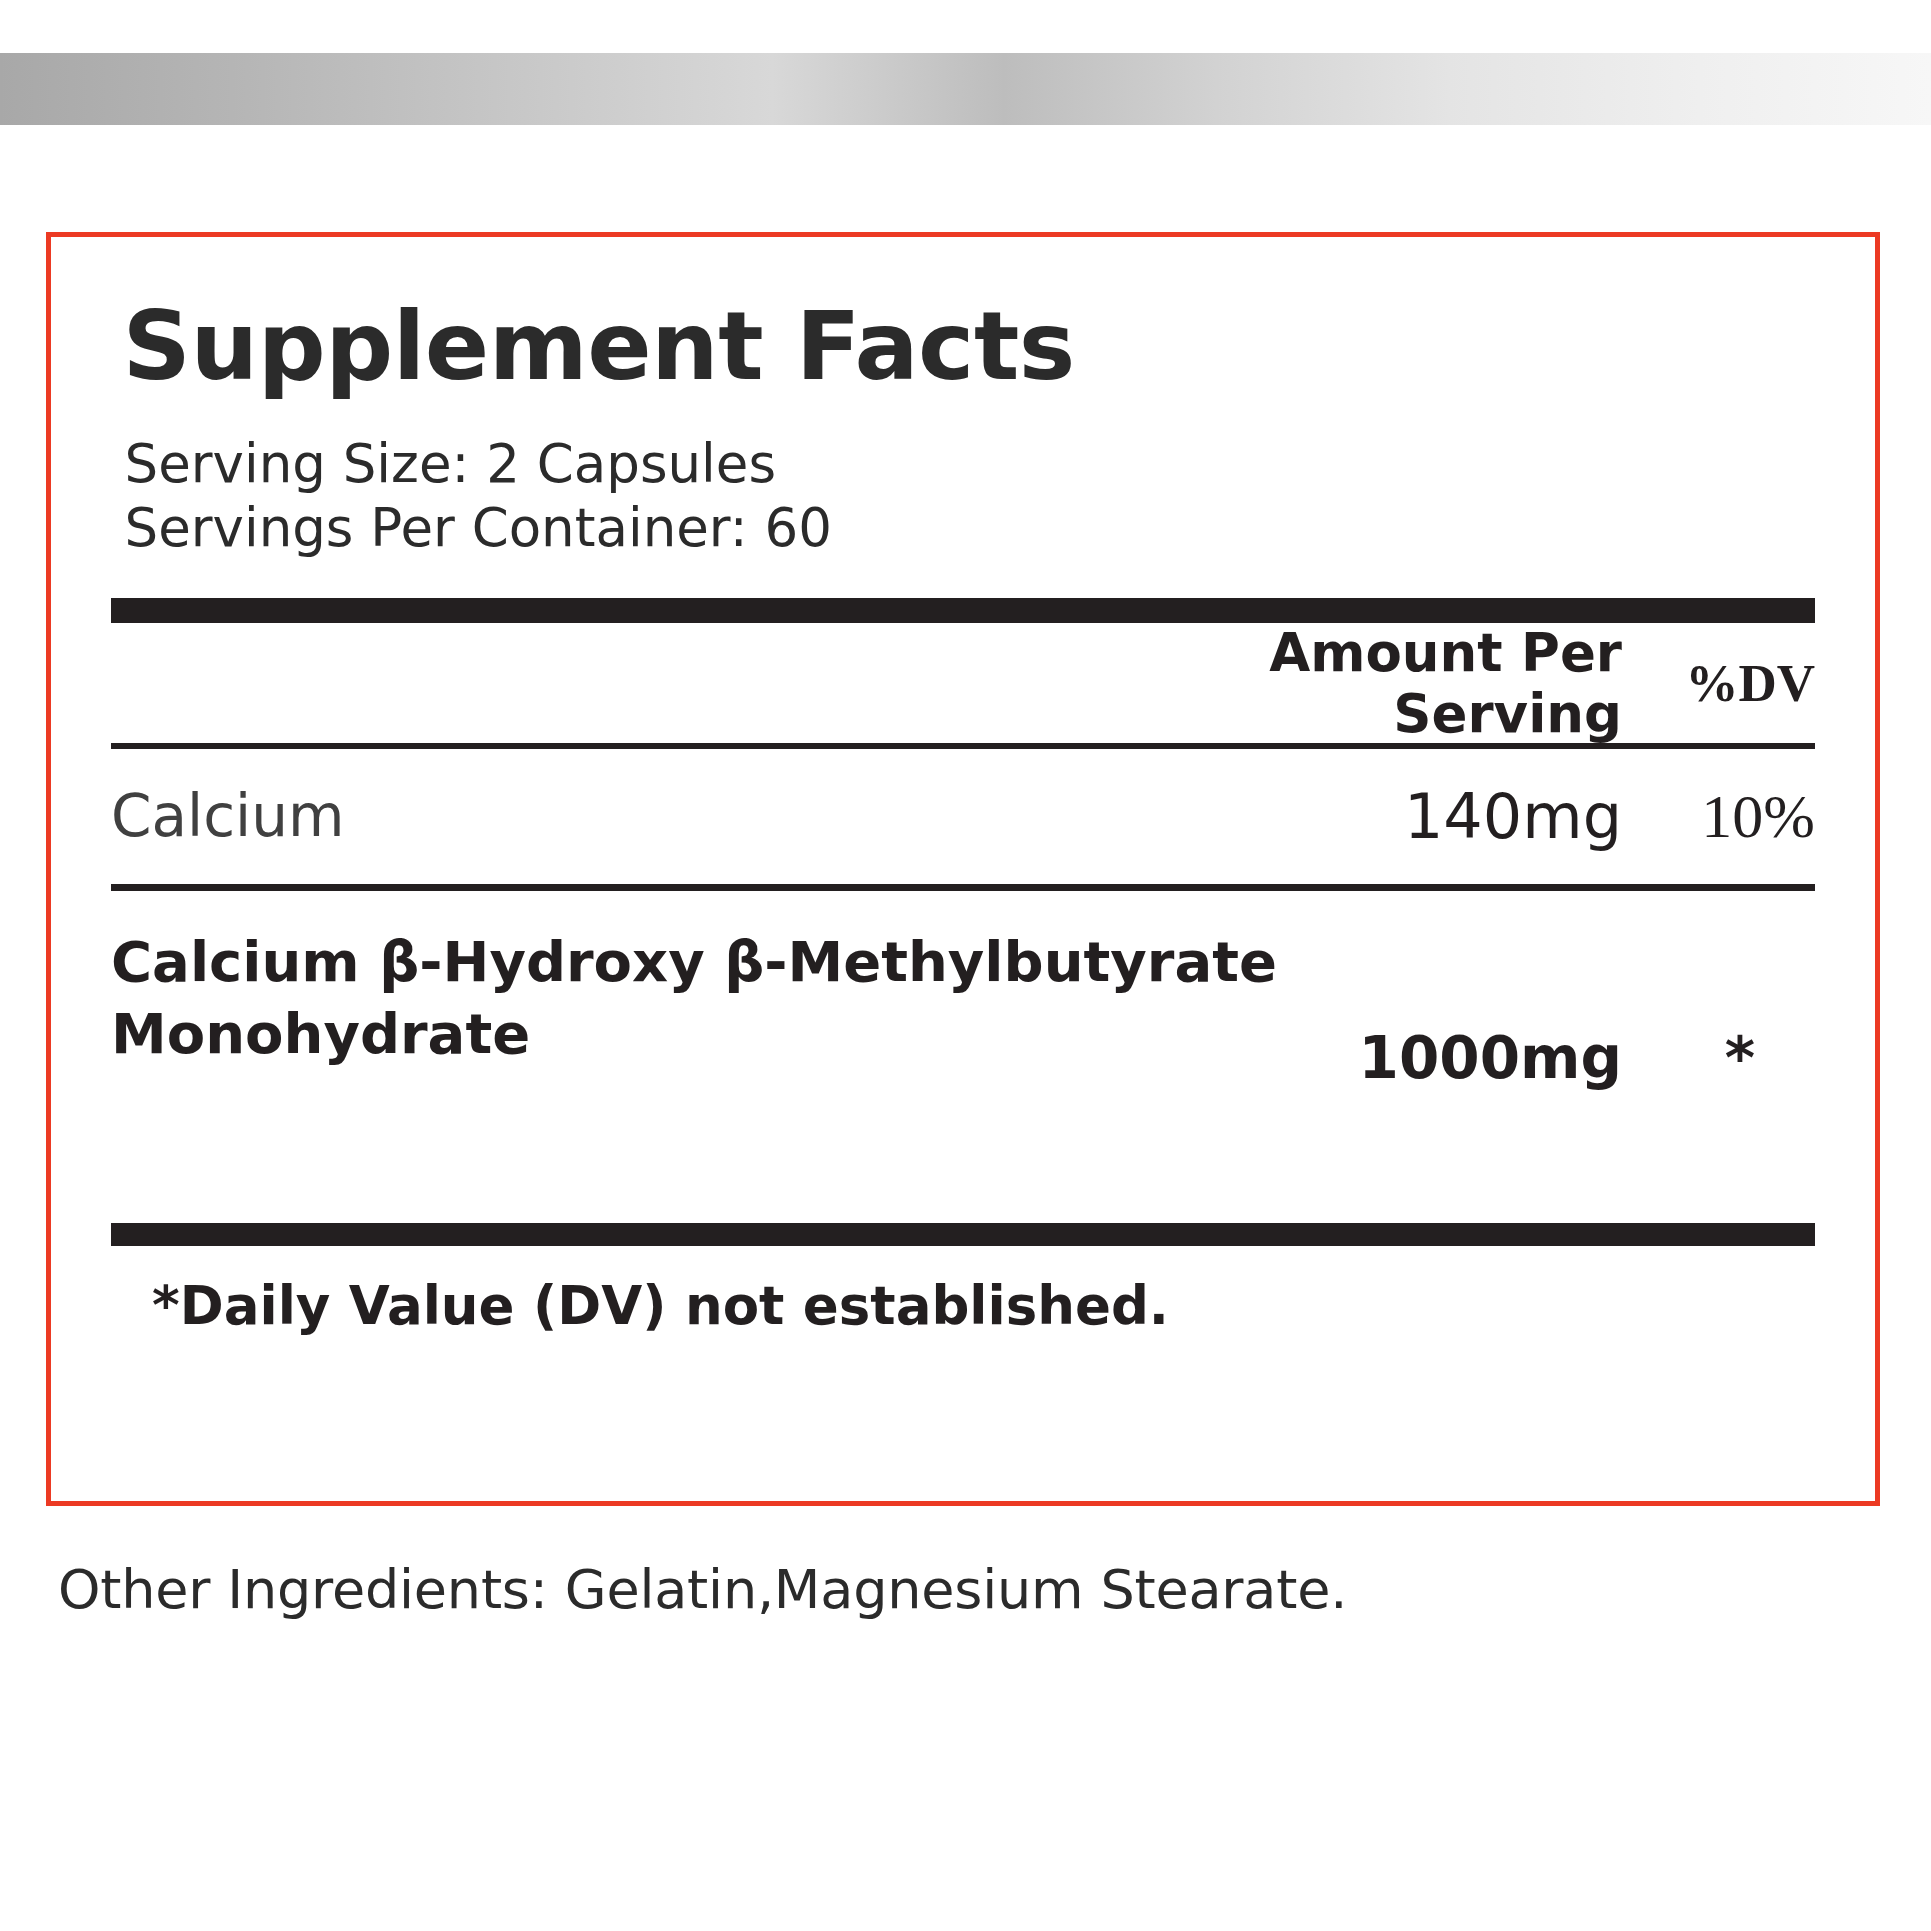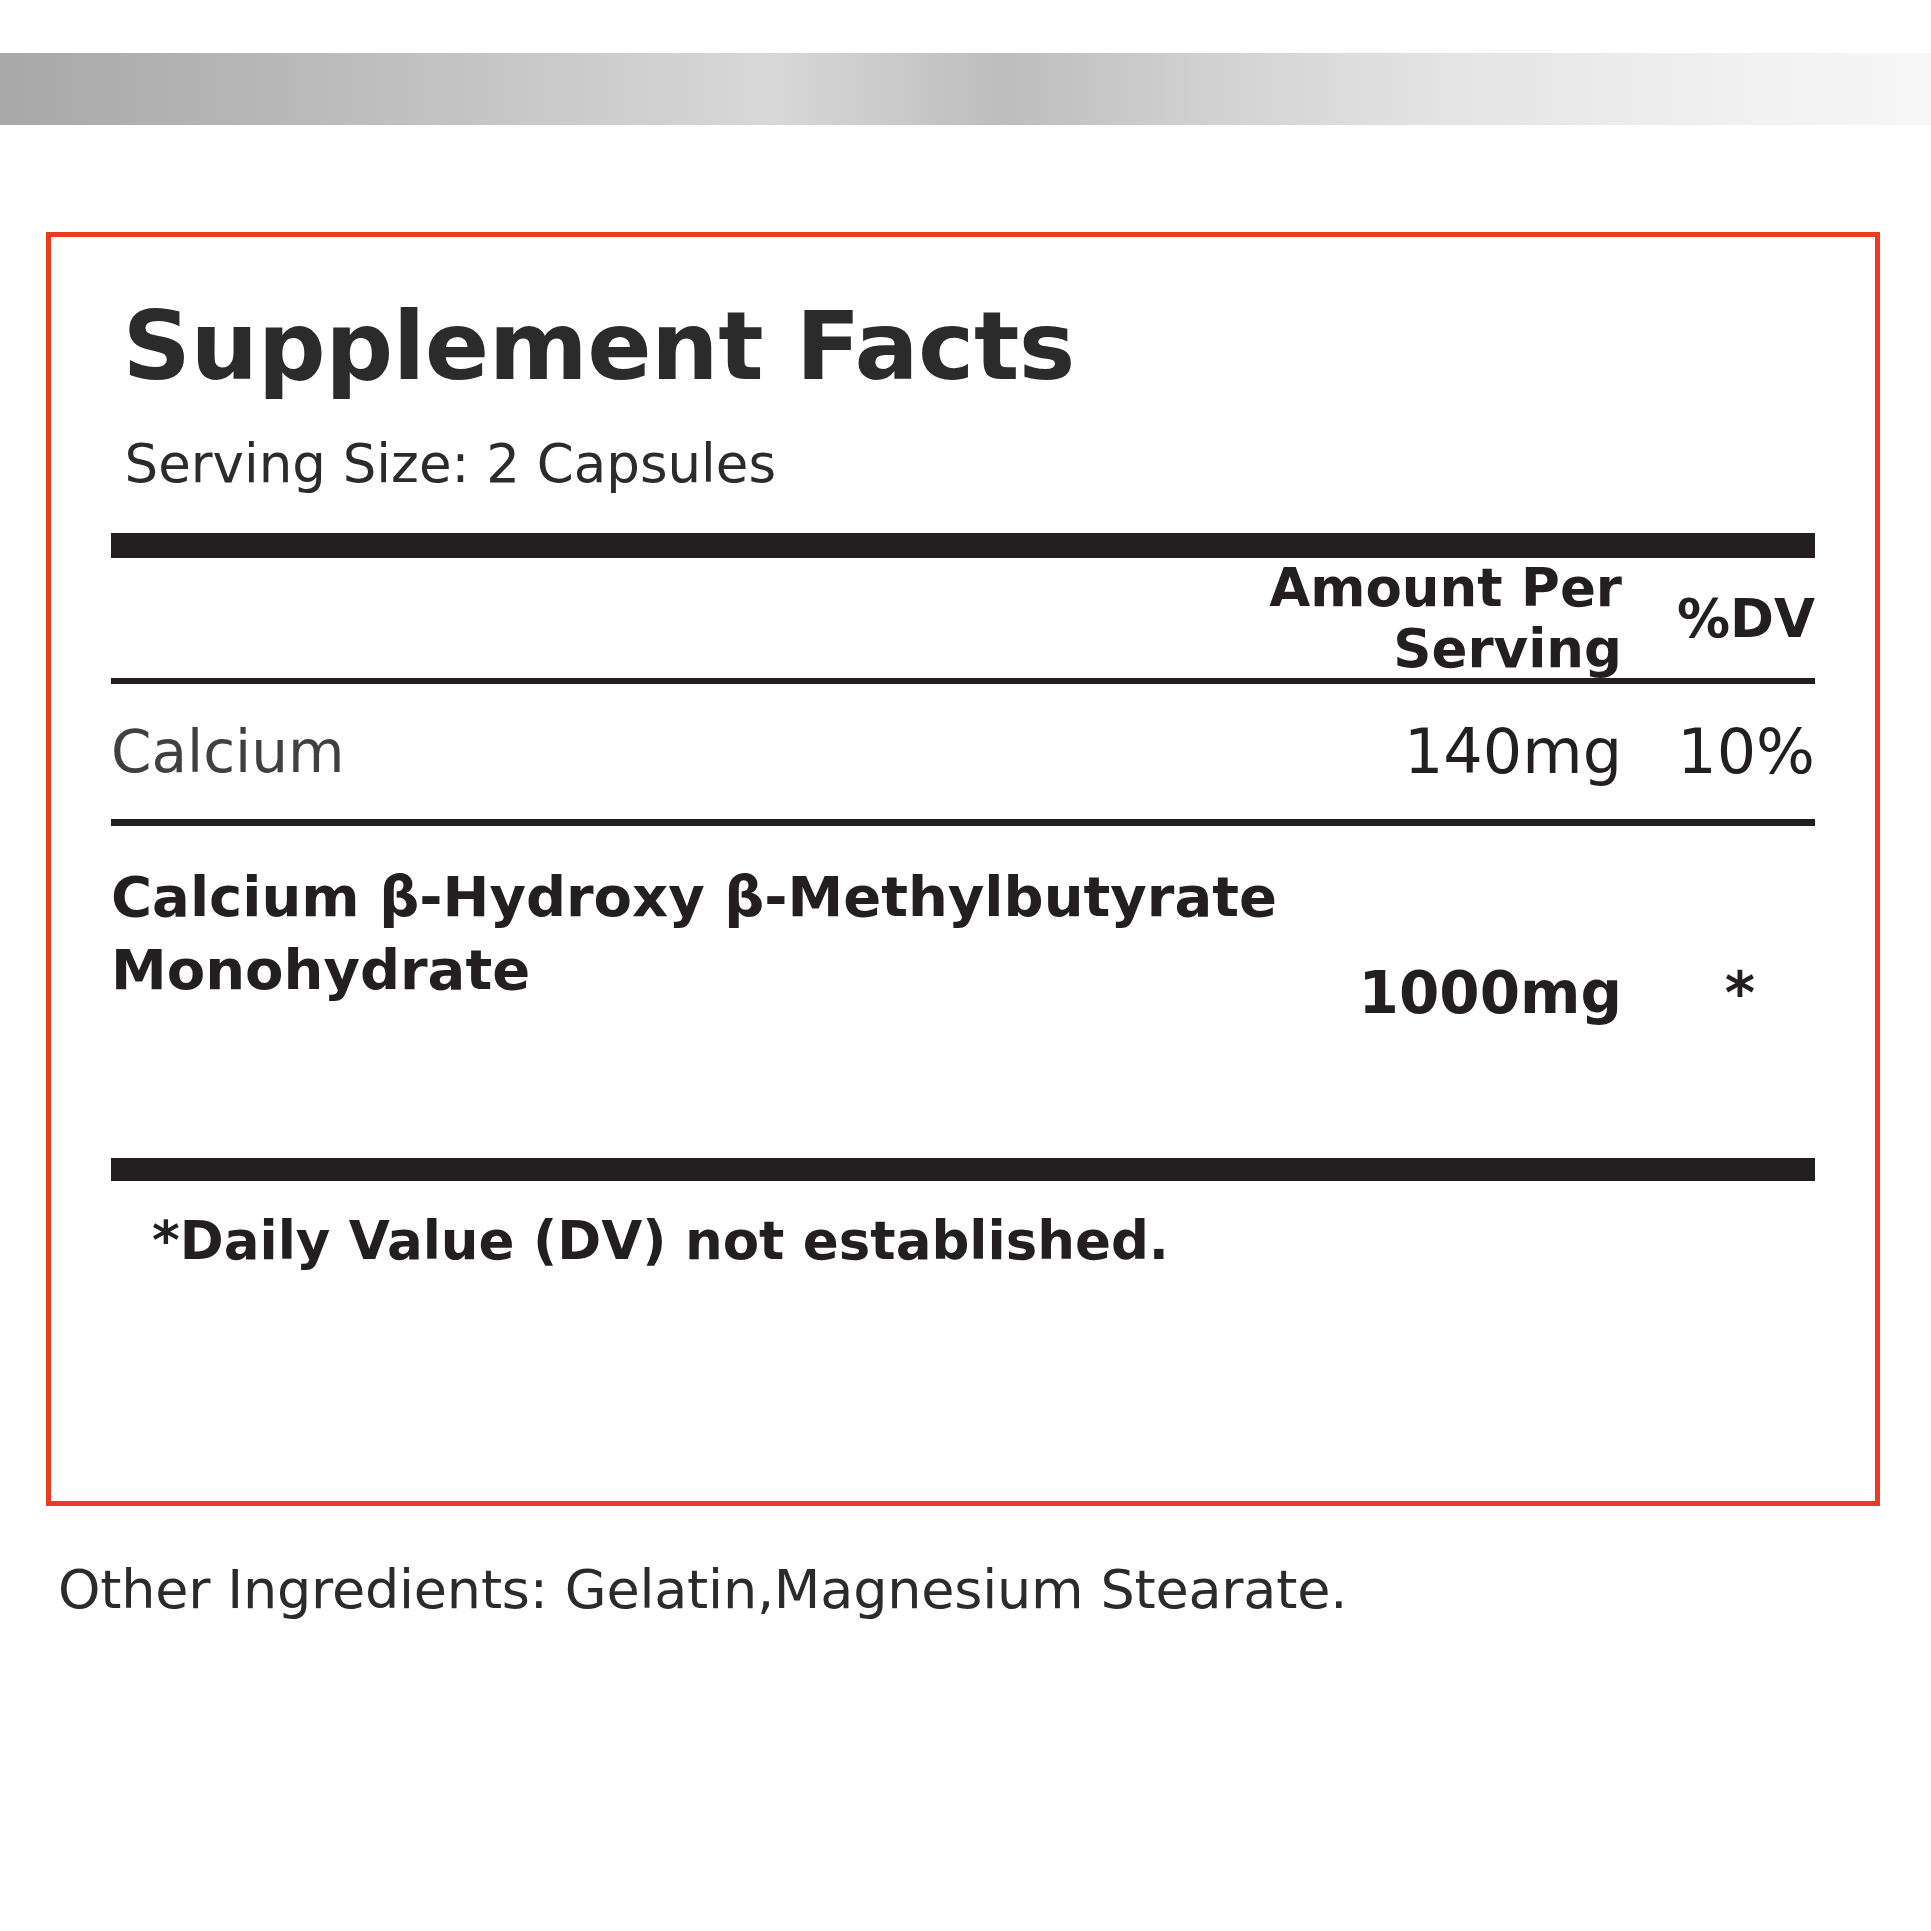--- a/index.html
+++ b/index.html
@@ -110,20 +110,21 @@
     flex: 1 1 auto;
     text-align: left;
   }
   .col-amount {
     flex: 0 0 454px;
     text-align: right;
   }
   .col-dv {
     flex: 0 0 193px;
     text-align: right;
+    font-family: Liberation Serif, serif;
   }
 
   .header-row {
     height: 120px;
     align-items: center;
   }
   .header-row .col-amount,
   .header-row .col-dv {
     font-size: 53px;
     font-weight: bold;
@@ -202,20 +203,21 @@
 
 <div class="page">
 
   <div class="facts-panel">
     <div class="facts-inner">
 
       <div class="facts-title">Supplement Facts</div>
 
       <div class="serving-line first">Serving Size: 2 Capsules</div>
 
+      <div class="serving-line">Servings Per Container: 60</div>
 
       <div class="rule-thick"></div>
 
       <div class="row header-row">
         <div class="col-name"></div>
         <div class="col-amount">Amount Per Serving</div>
         <div class="col-dv">%DV</div>
       </div>
 
       <div class="rule-thin"></div>

